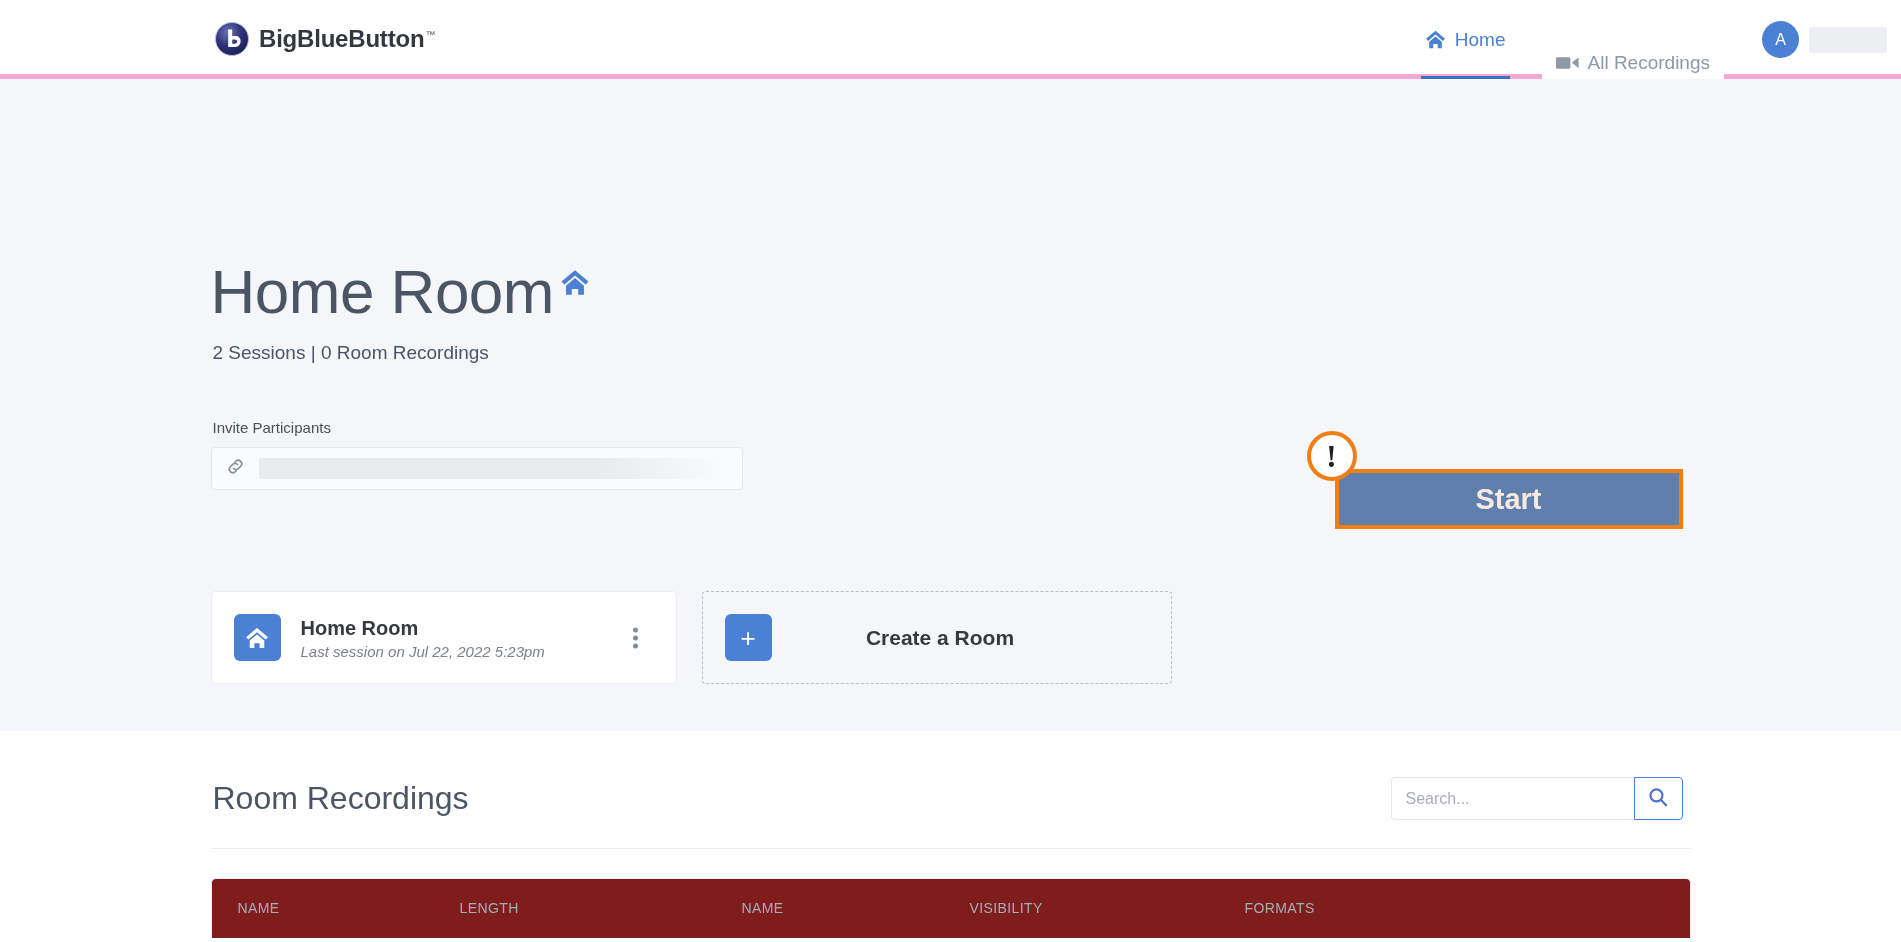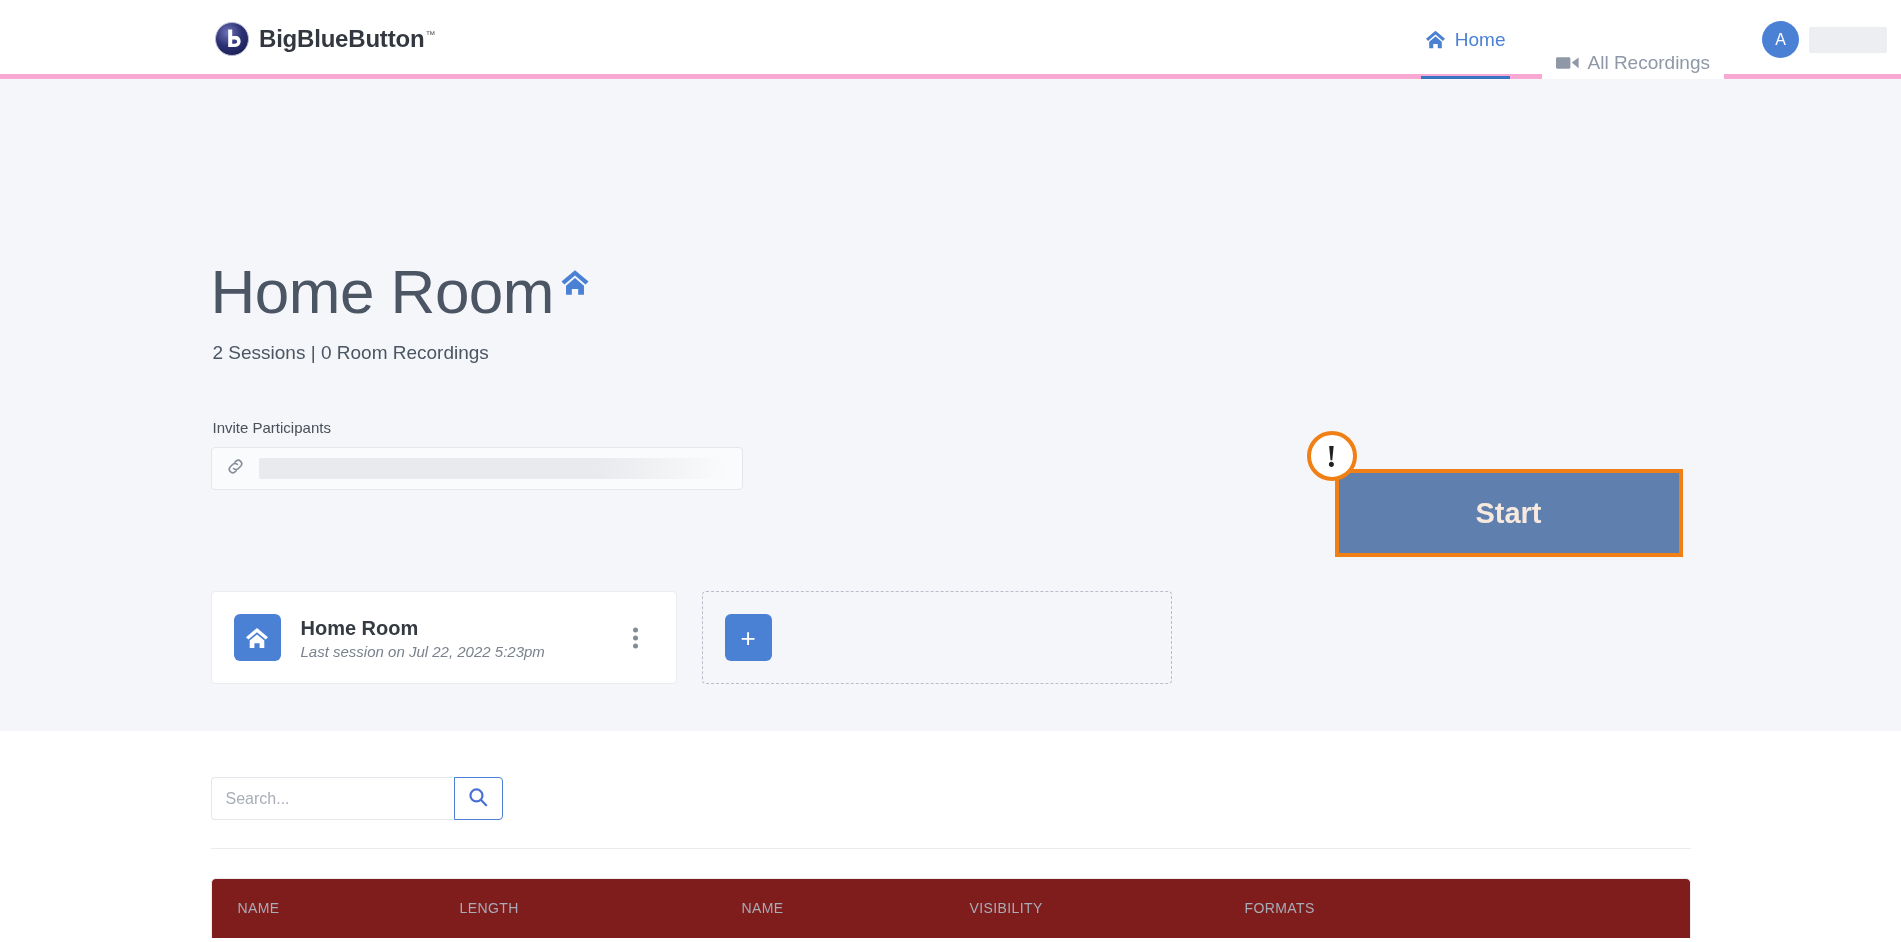--- a/index.html
+++ b/index.html
@@ -186,21 +186,21 @@
   }
 
   
   .start-wrap {
     position: absolute;
     left: 1124px;
     top: 390px;
   }
   .start-btn {
     width: 348px;
-    height: 88px;
+    height: 60px;
     background: #5f7fae;
     border: 4px solid #f07f16;
     color: #f7e9de;
     font-size: 29px;
     font-weight: bold;
     display: flex;
     align-items: center;
     justify-content: center;
     cursor: pointer;
     font-family: inherit;
@@ -491,31 +491,33 @@
         </div>
         <div class="kebab">
           <i></i>
           <i></i>
           <i></i>
         </div>
       </div>
 
       <div class="create-card">
         <div class="plus-btn">+</div>
+        <div class="create-label">Create a Room</div>
       </div>
 
     </div>
 
   </div>
 </div>
 
 <div class="recordings">
   <div class="container">
 
     <div class="rec-header">
+      <div class="rec-title">Room Recordings</div>
 
       <div class="search-group">
         <input class="search-input" type="text" placeholder="Search..." style="">
         <button class="search-btn">
           <span>
             <svg width="20" height="20" viewBox="0 0 22 22" fill="none" stroke="#4a6fd4" stroke-width="2.4" stroke-linecap="round">
               <circle cx="9.3" cy="9.3" r="6.6"></circle>
               <path d="M14.3 14.3 L20 20"></path>
             </svg>
           </span>

